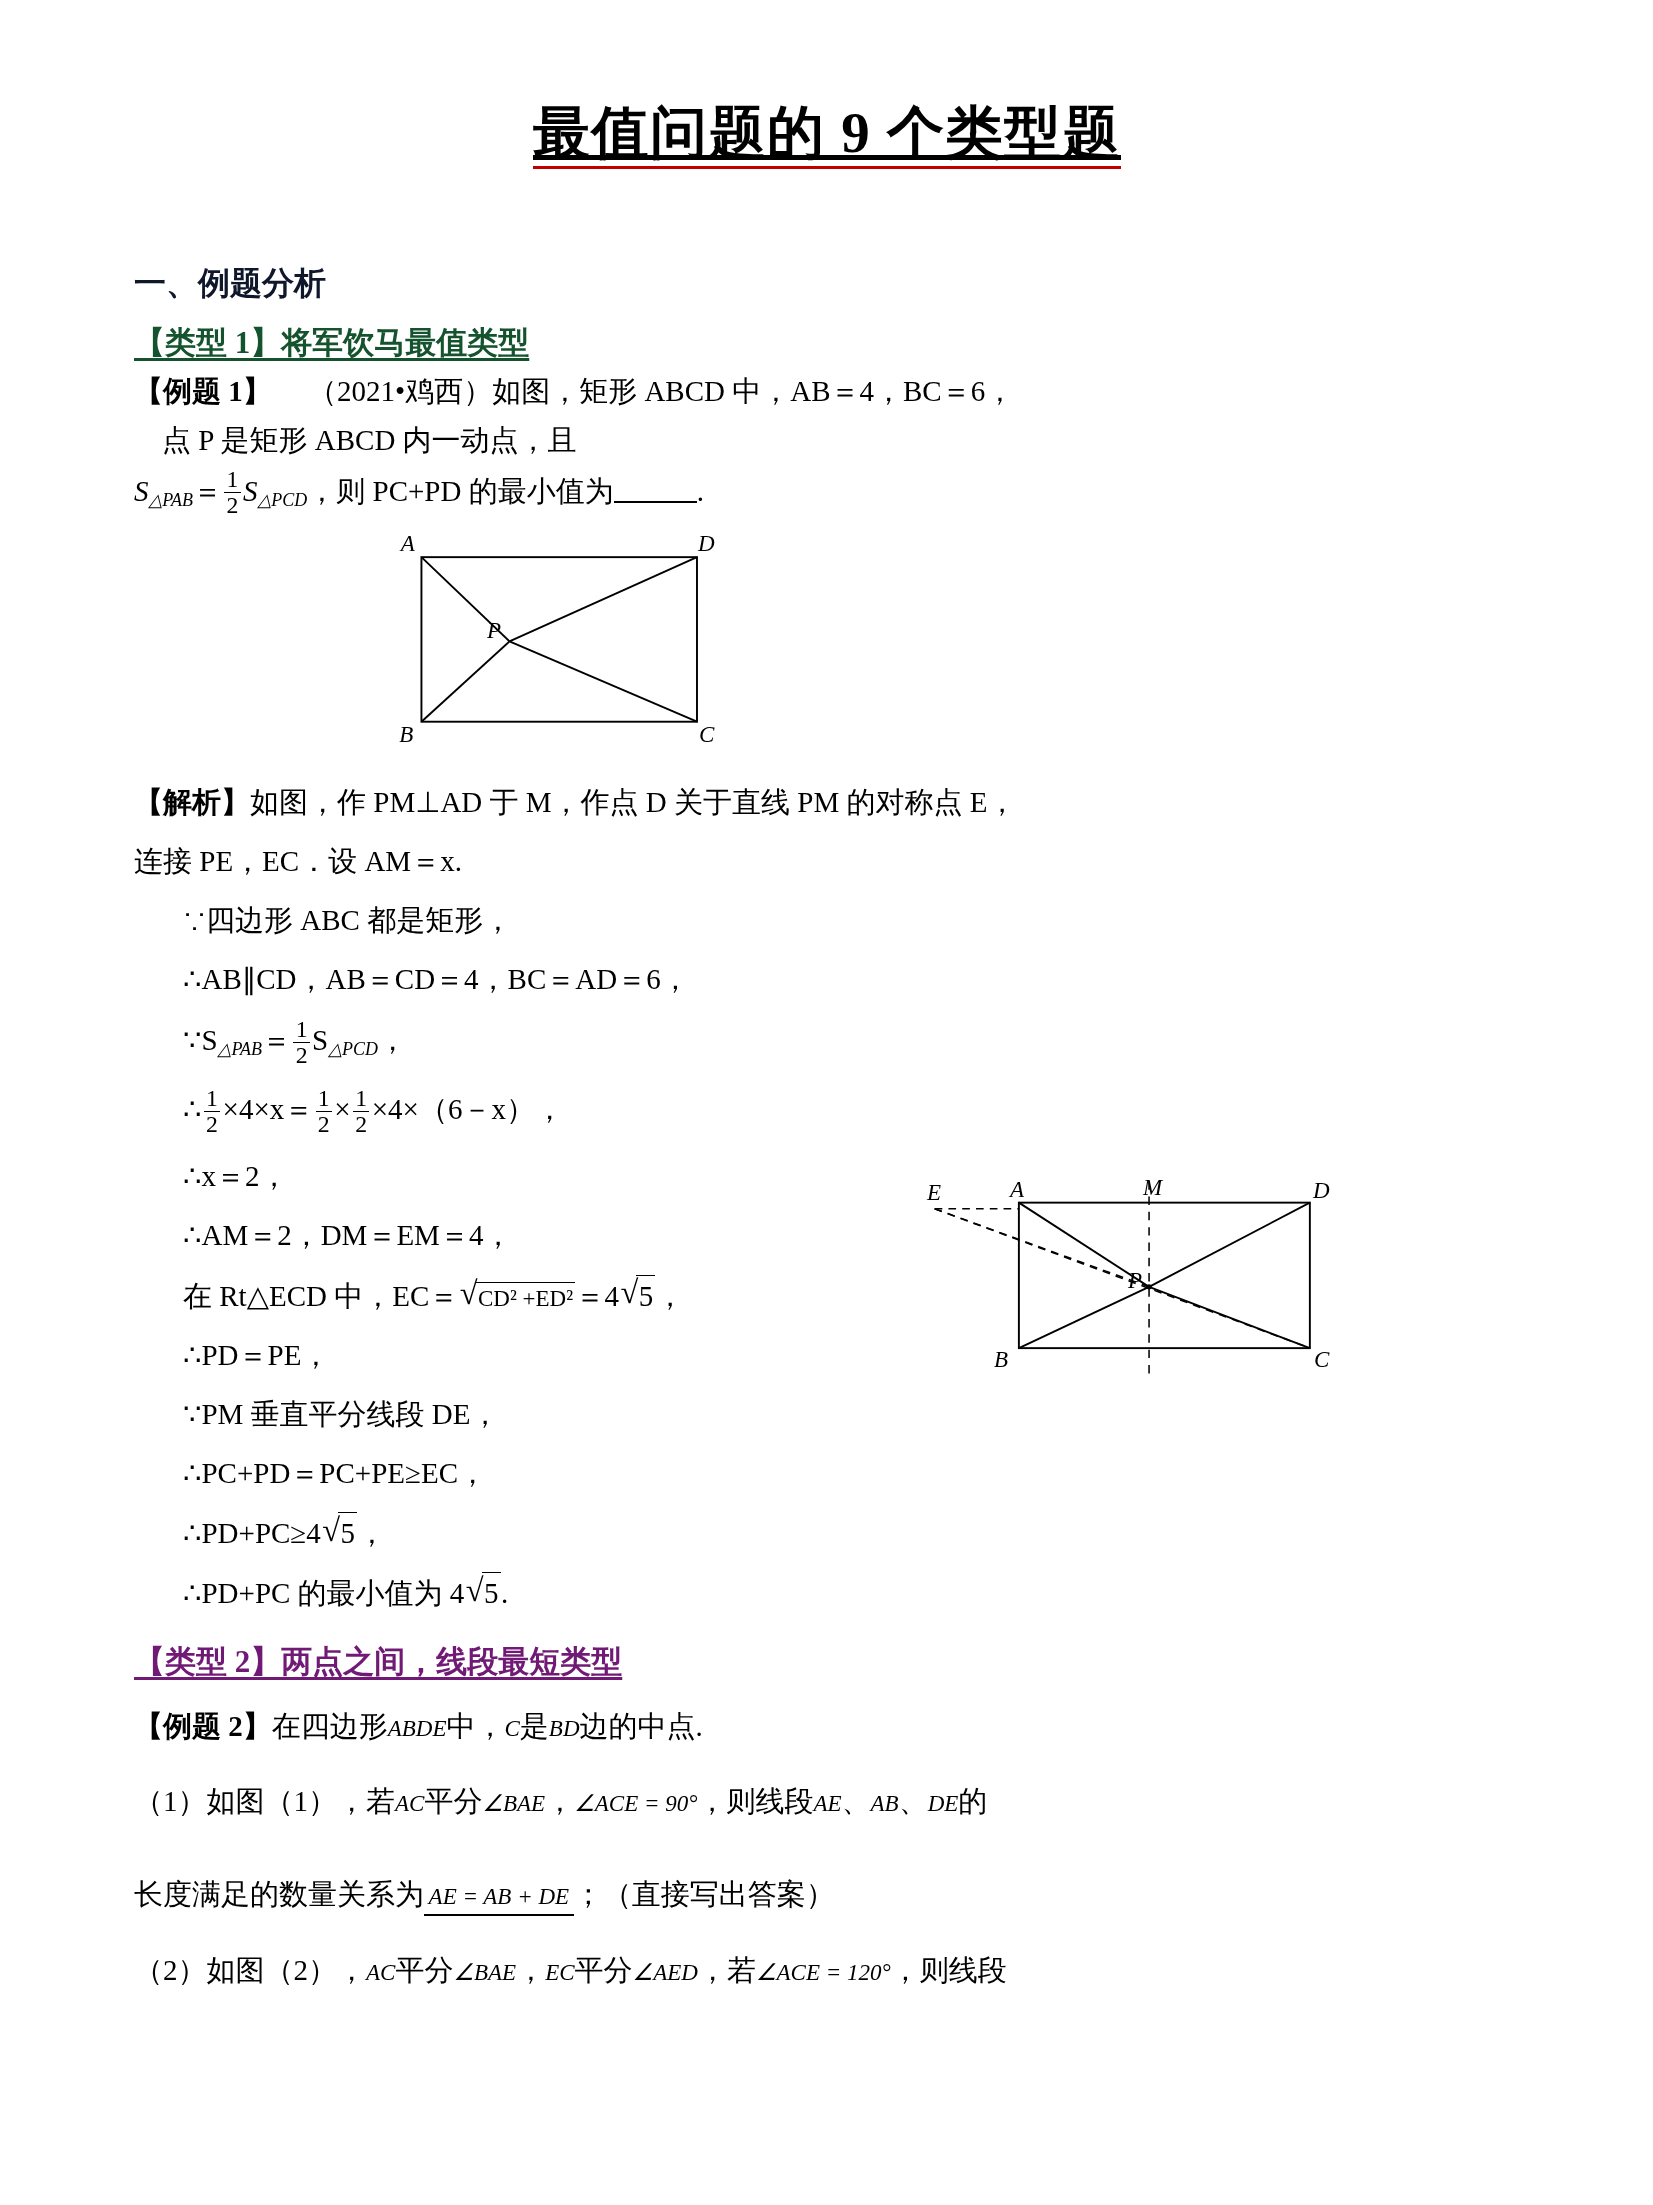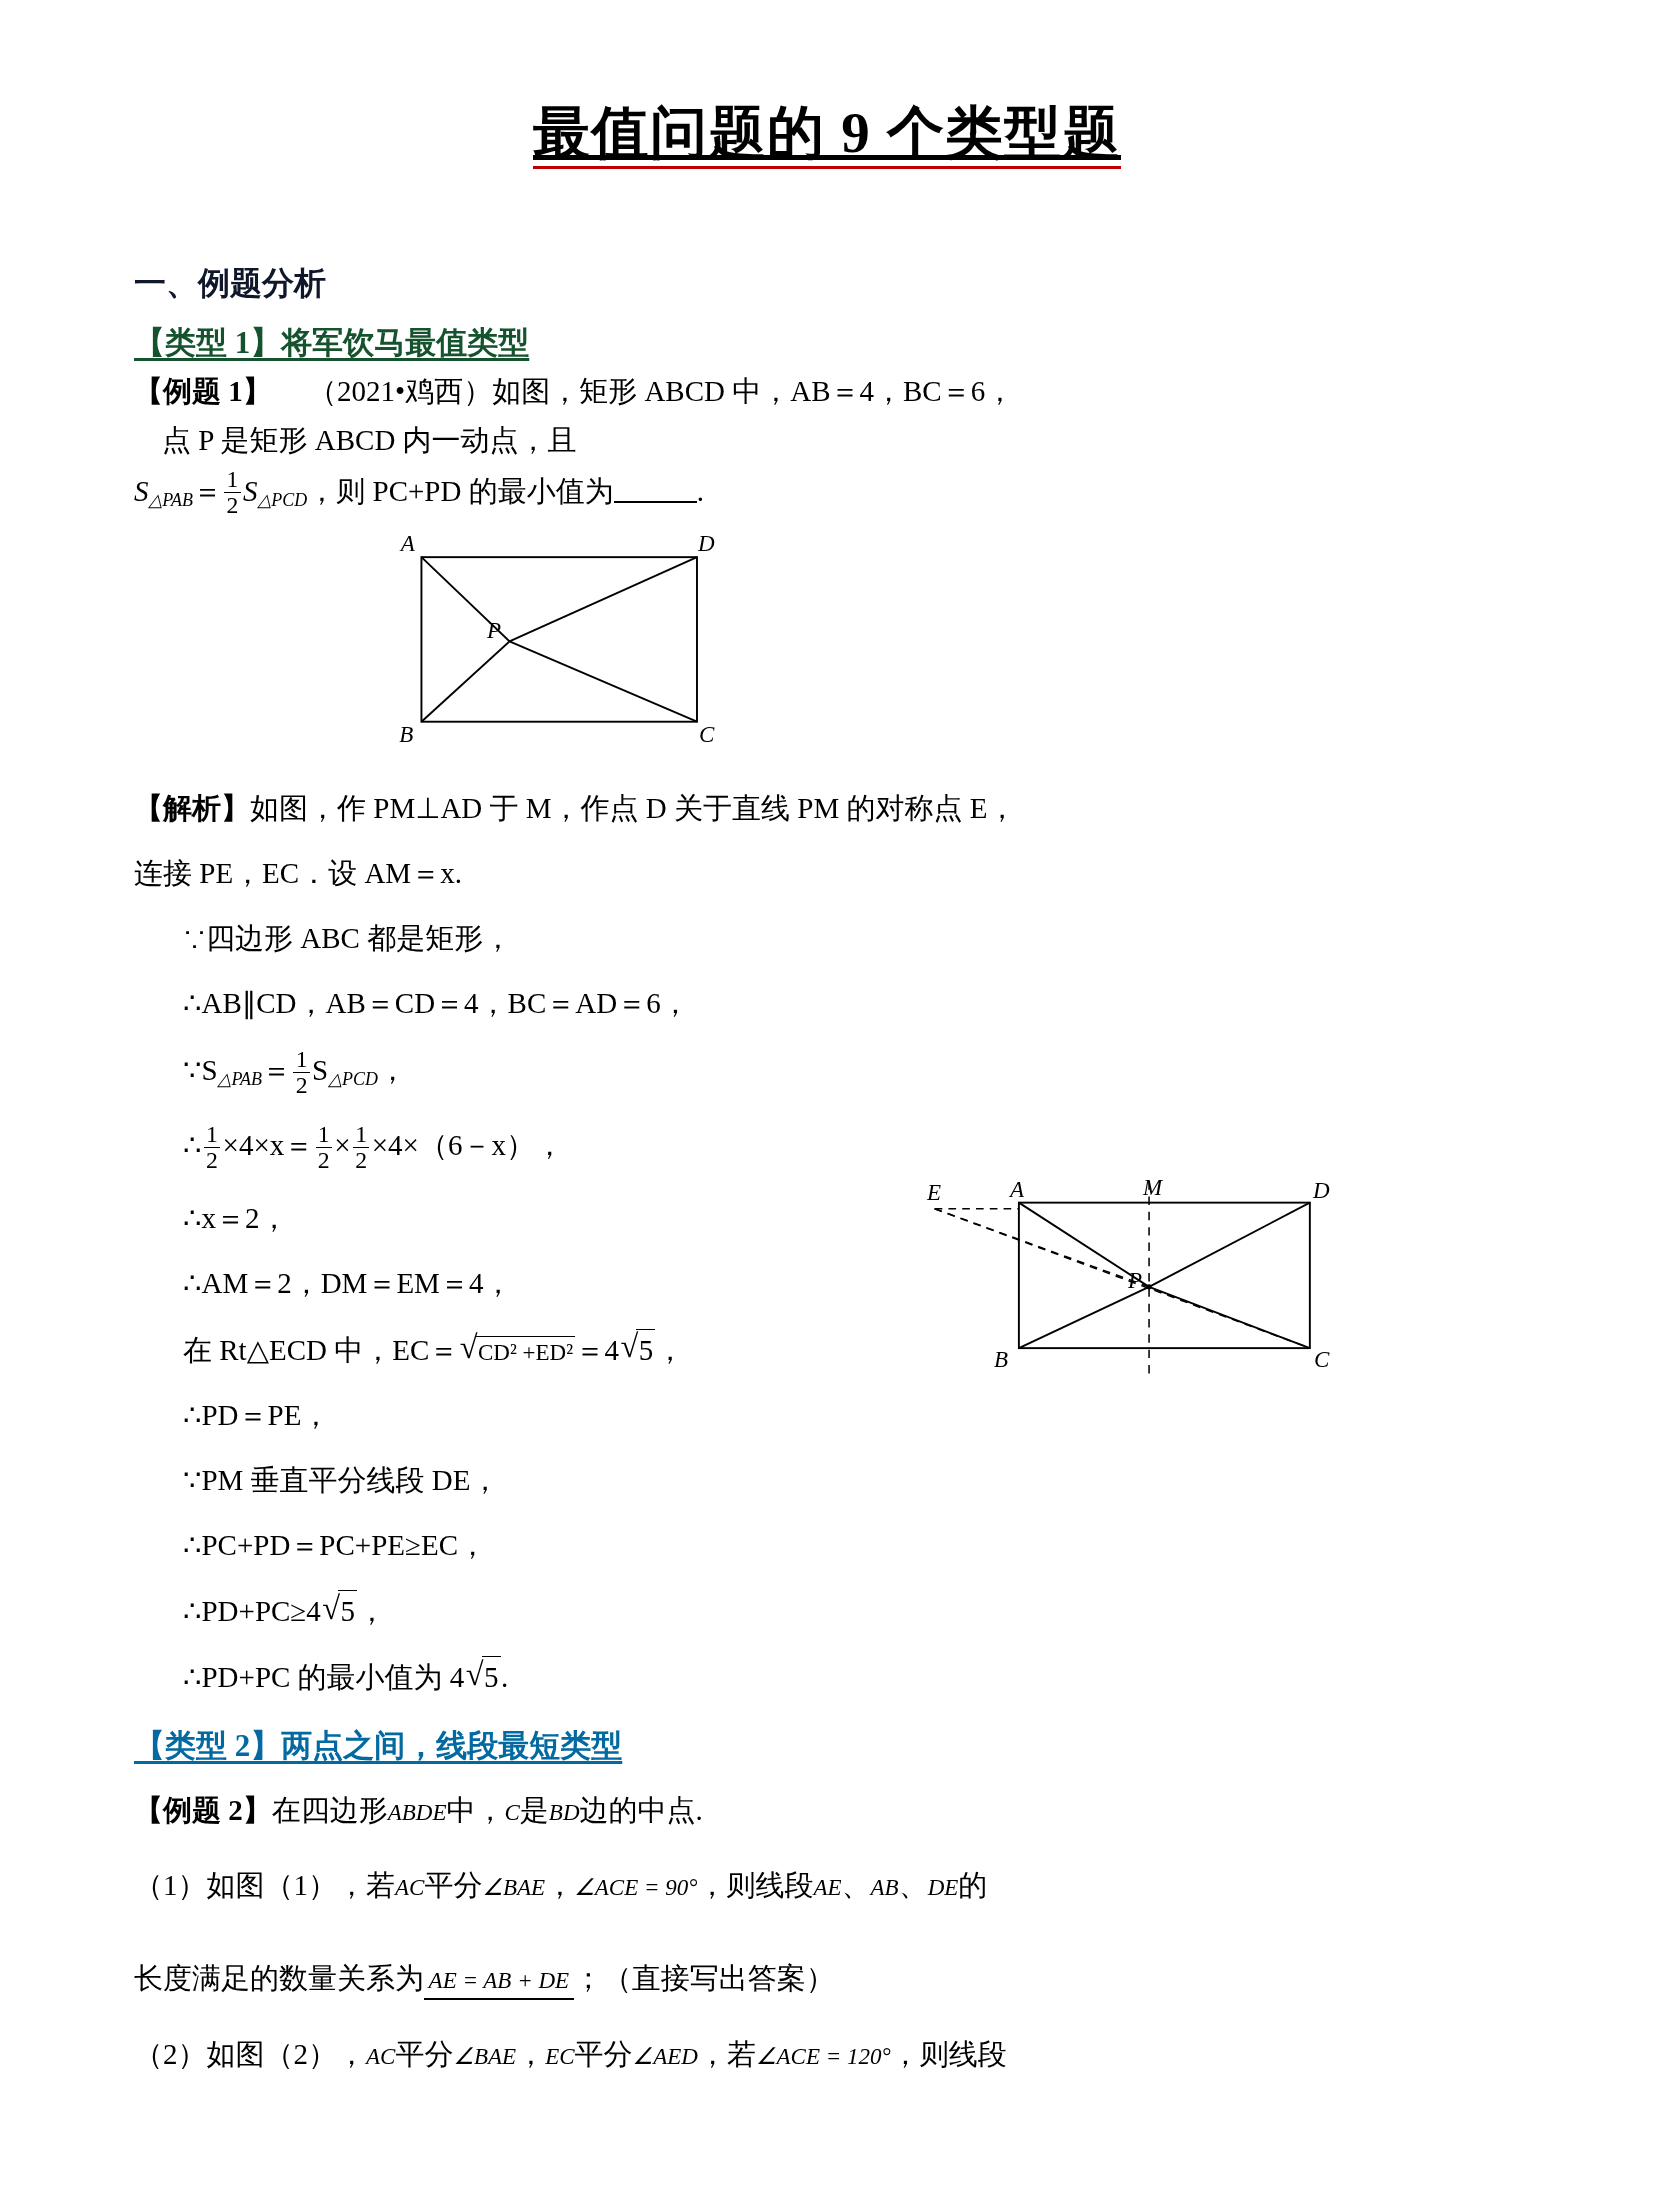--- a/index.html
+++ b/index.html
@@ -55,21 +55,21 @@
   .type-head {
     color: #14532d;
     font-weight: bold;
     font-size: 31px;
     margin-top: 16px;
     margin-bottom: 7.7px;
     text-decoration: underline;
     text-underline-offset: 4.6px;
   }
   .type-head-2 {
-    color: #0369a1;
+    color: #701a75;
     font-weight: bold;
     font-size: 31px;
     margin-top: 26px;
     margin-bottom: 13.8px;
     text-decoration: underline;
     text-underline-offset: 4.6px;
   }
 
   
   .p {
@@ -128,21 +128,21 @@
     width: 83px;
     height: 1em;
     vertical-align: -1.5px;
   }
   .ans-blank {
     display: inline-block;
     border-bottom: 2.3px solid #000;
     padding: 0 4.6px;
   }
 
-  .solution-block .p { margin: 24px 0; }
+  .solution-block .p { margin: 18px 0; }
   .ind1 { padding-left: 49px; }
 
   
   .fig1 {
     position: relative;
     width: 398px;
     height: 230px;
     margin: 13.8px 0 10.7px 253px;
   }
   .fig2 {

